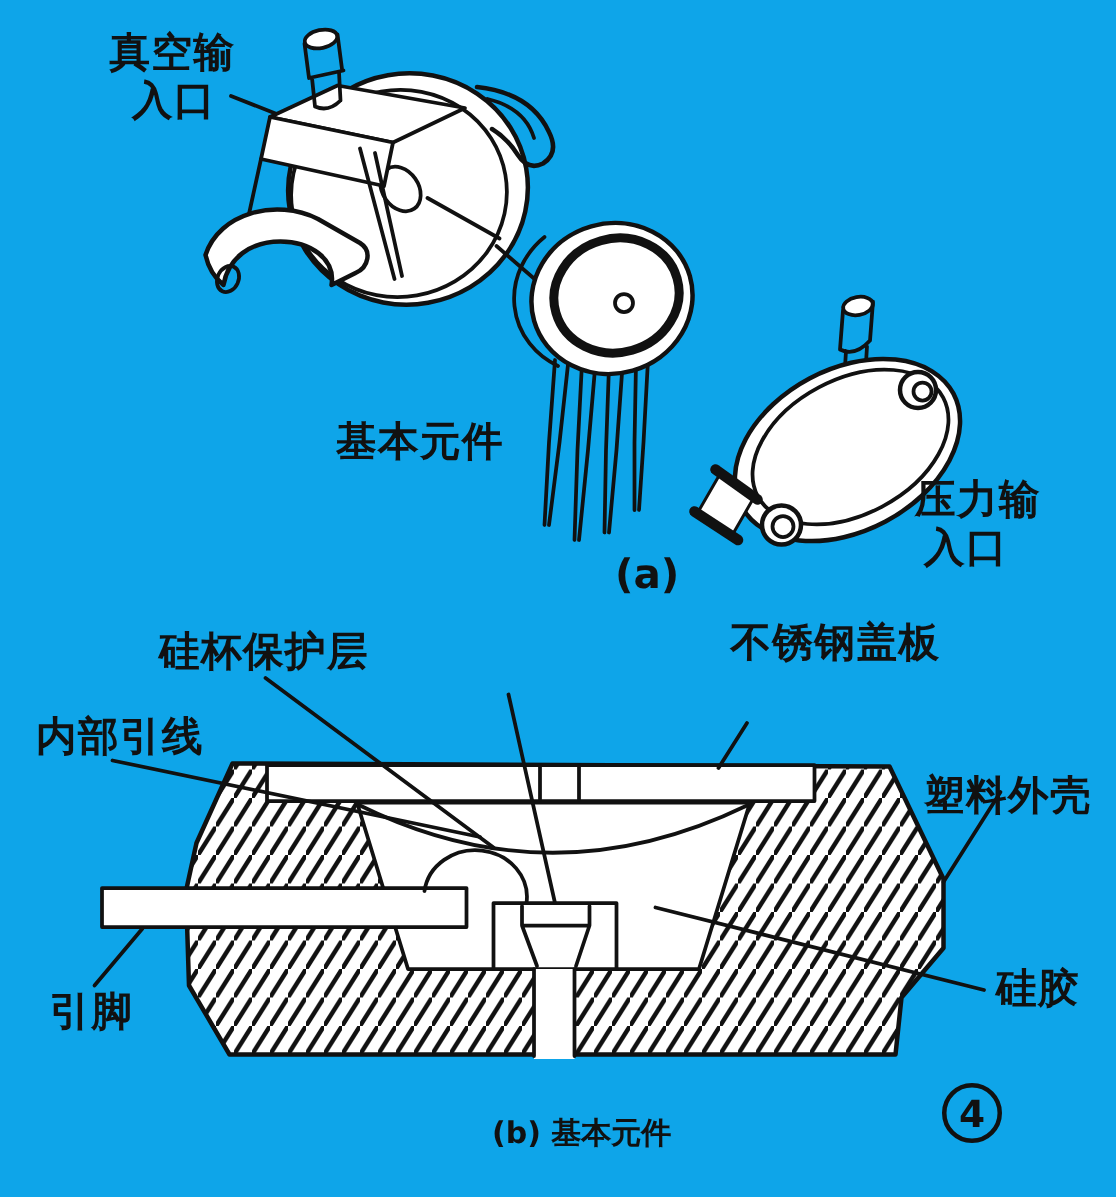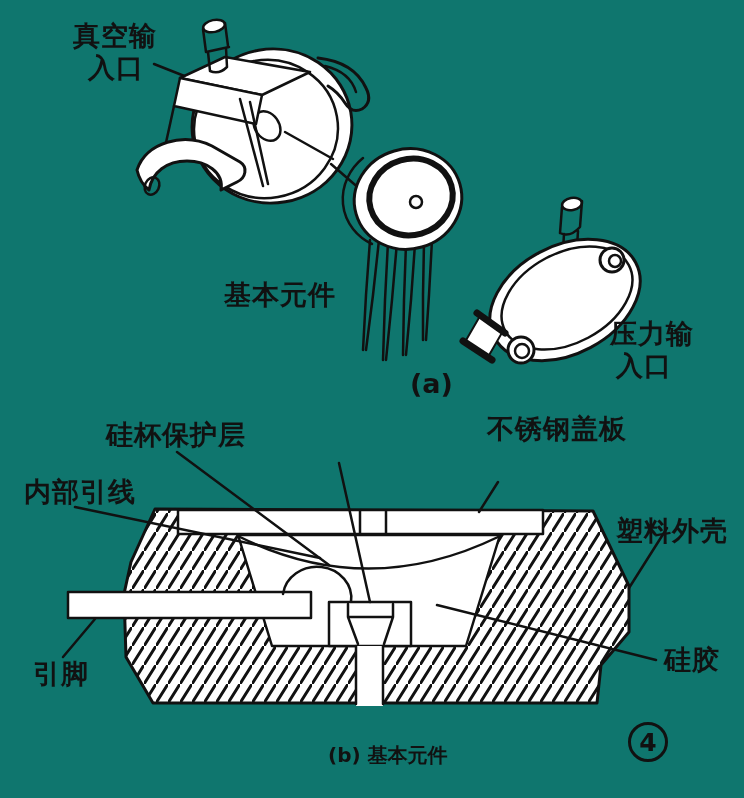--- a/index.html
+++ b/index.html
@@ -1,17 +1,17 @@
 <!DOCTYPE html>
 <html><head>
 <meta charset="utf-8">
 <style>
   html,body{margin:0;padding:0;background:#fff;}
   .stage{
-    position:relative;width:744px;height:798px;background:#0f766e;
+    position:relative;width:744px;height:798px;background:#0ea5e9;
     font-family:"DejaVu Sans",sans-serif;color:#111;overflow:hidden;
   }
   .art{position:absolute;left:0;top:0;}
   .lbl{
     position:absolute;font-weight:700;font-size:27px;line-height:1.2;
     white-space:nowrap;letter-spacing:1px;color:#111;
   }
   .lbl .l2{display:block;}
   .cap{position:absolute;font-weight:700;font-size:27px;color:#111;white-space:nowrap;}
   .fignum{

